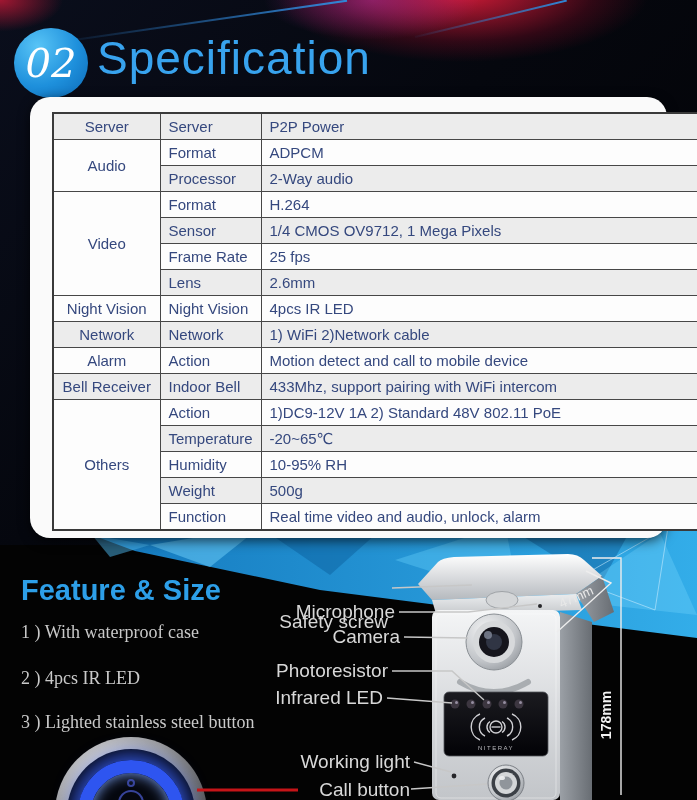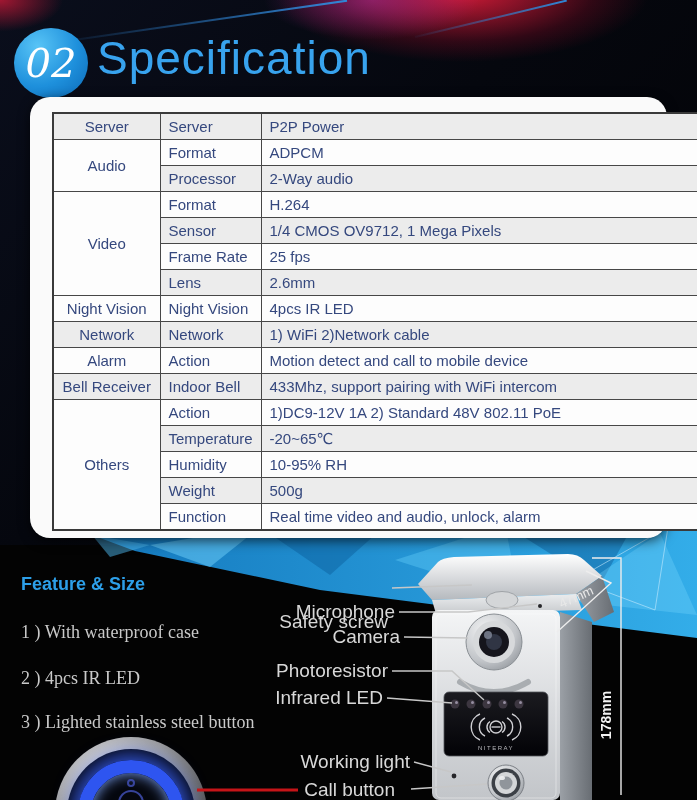--- a/index.html
+++ b/index.html
@@ -43,33 +43,33 @@
   .card col.c-group{width:107px;}
   .card col.c-key{width:101px;}
   .card td{border:1px solid #474747;height:25px;padding:0 8px;overflow:hidden;white-space:nowrap;}
   .card td.group{text-align:center;padding:0 2px;}
   .card tr:nth-child(odd) td{background:#ececec;}
   .card tr:nth-child(even) td{background:#fdfdfd;}
   
   .band{position:absolute;left:0;top:505px;z-index:2;}
   
   .feature-heading{position:absolute;left:21px;top:574px;z-index:6;
-    font-size:18px;font-weight:bold;color:#2d9fe8;}
+    font-size:29px;font-weight:bold;color:#2d9fe8;}
   .feature-item{position:absolute;left:21px;z-index:6;color:#c9c9c9;font-size:18px;font-family:Liberation Serif, serif;}
   .feature-item.f1{top:622px;} .feature-item.f2{top:668px;} .feature-item.f3{top:712px;}
   
   .co-label{position:absolute;width:170px;text-align:right;z-index:7;
     color:#d8d8d8;font-size:19px;}
   .co-safety{left:218px;top:611px;}
   .co-mic{left:225px;top:601px;}
   .co-camera{left:230px;top:626px;}
   .co-photo{left:218px;top:660px;}
   .co-ir{left:213px;top:687px;}
   .co-work{left:240px;top:751px;}
-  .co-call{left:225px;top:779px;}
+  .co-call{left:240px;top:779px;}
   
   .device-svg{position:absolute;left:402px;top:550px;z-index:5;}
   .overlay-svg{position:absolute;left:0;top:0;width:697px;height:800px;z-index:8;pointer-events:none;}
   
   .glow-btn{position:absolute;left:55px;top:737px;width:152px;height:152px;z-index:5;}
   .gb-metal{position:absolute;inset:0;border-radius:50%;
     background:radial-gradient(circle at 35% 28%, #e9e9e9, #9c9c9c 42%, #3d3d3d 78%, #1d1d1d);}
   .gb-dark{position:absolute;inset:12px;border-radius:50%;background:#05070e;}
   .gb-ring{position:absolute;inset:23px;border-radius:50%;border:13px solid #2e55f0;
     box-shadow:0 0 20px 5px rgba(60,100,255,.85), inset 0 0 14px rgba(130,170,255,.95);

